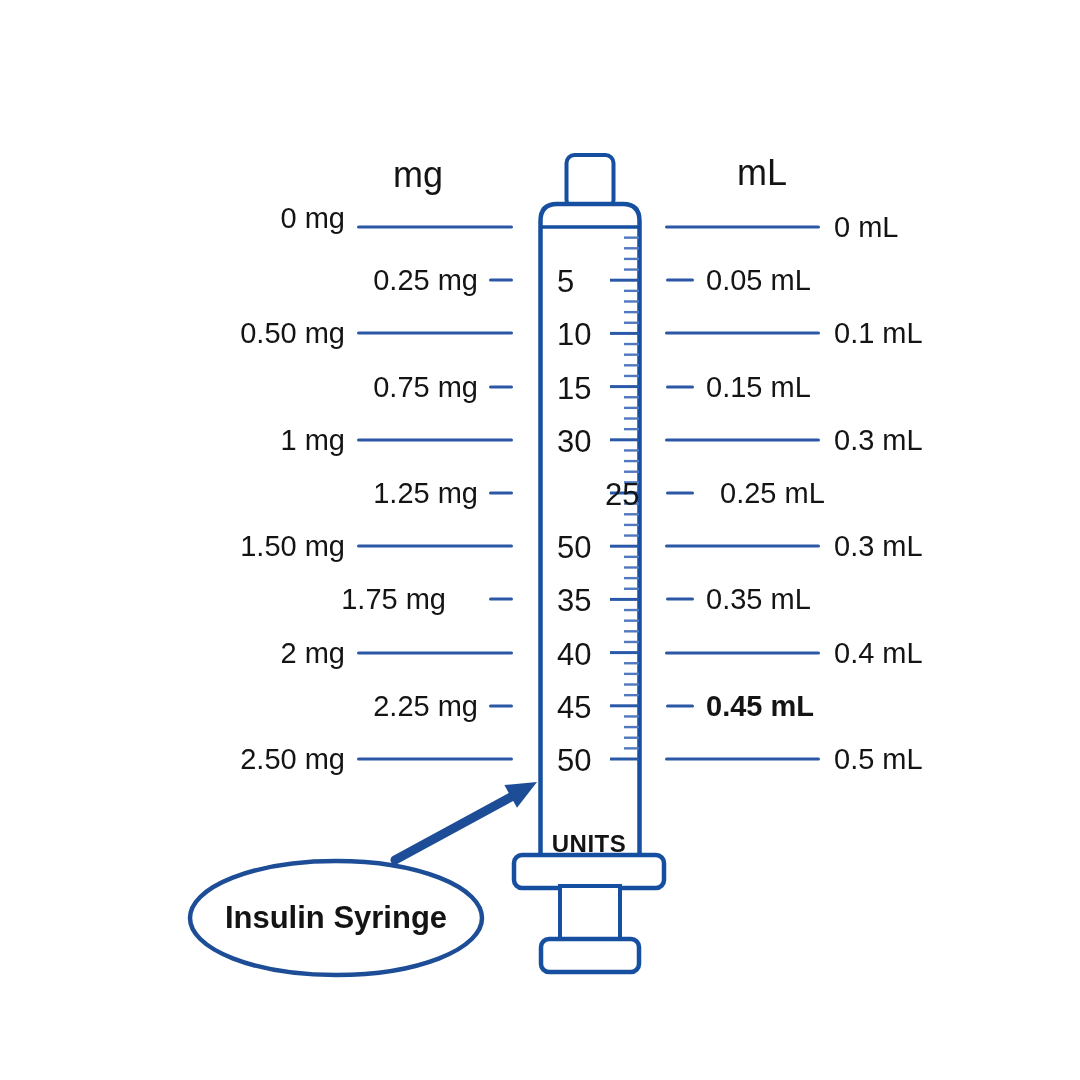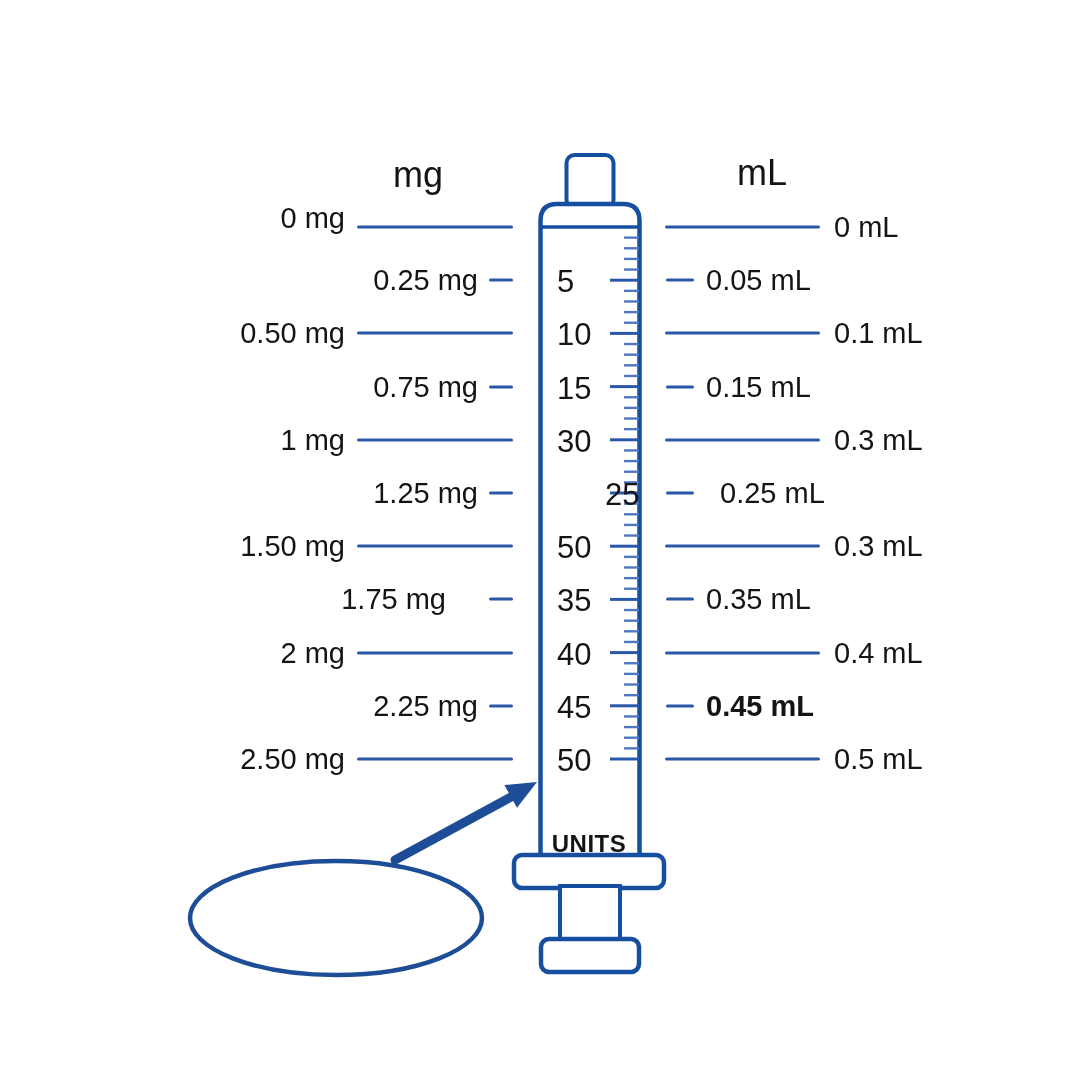--- a/index.html
+++ b/index.html
@@ -210,14 +210,15 @@
       <div class="unit-num" style="left: 557px; top: 706.8px;">45</div>
       <div class="row-label" style="top: 759px; right: 735px;">2.50 mg</div>
       <div class="hline" style="left: 357px; width: 156px; top: 759px;"></div>
       <div class="hline" style="left: 665px; width: 155px; top: 759px;"></div>
       <div class="row-label" style="top: 759px; left: 834px;">0.5 mL</div>
       <div class="unit-num" style="left: 557px; top: 760px;">50</div>
     </div>
 
   <div id="units-label">UNITS</div>
 
+  <div id="callout-label">Insulin Syringe</div>
 
 </div>
 
 </body></html>

